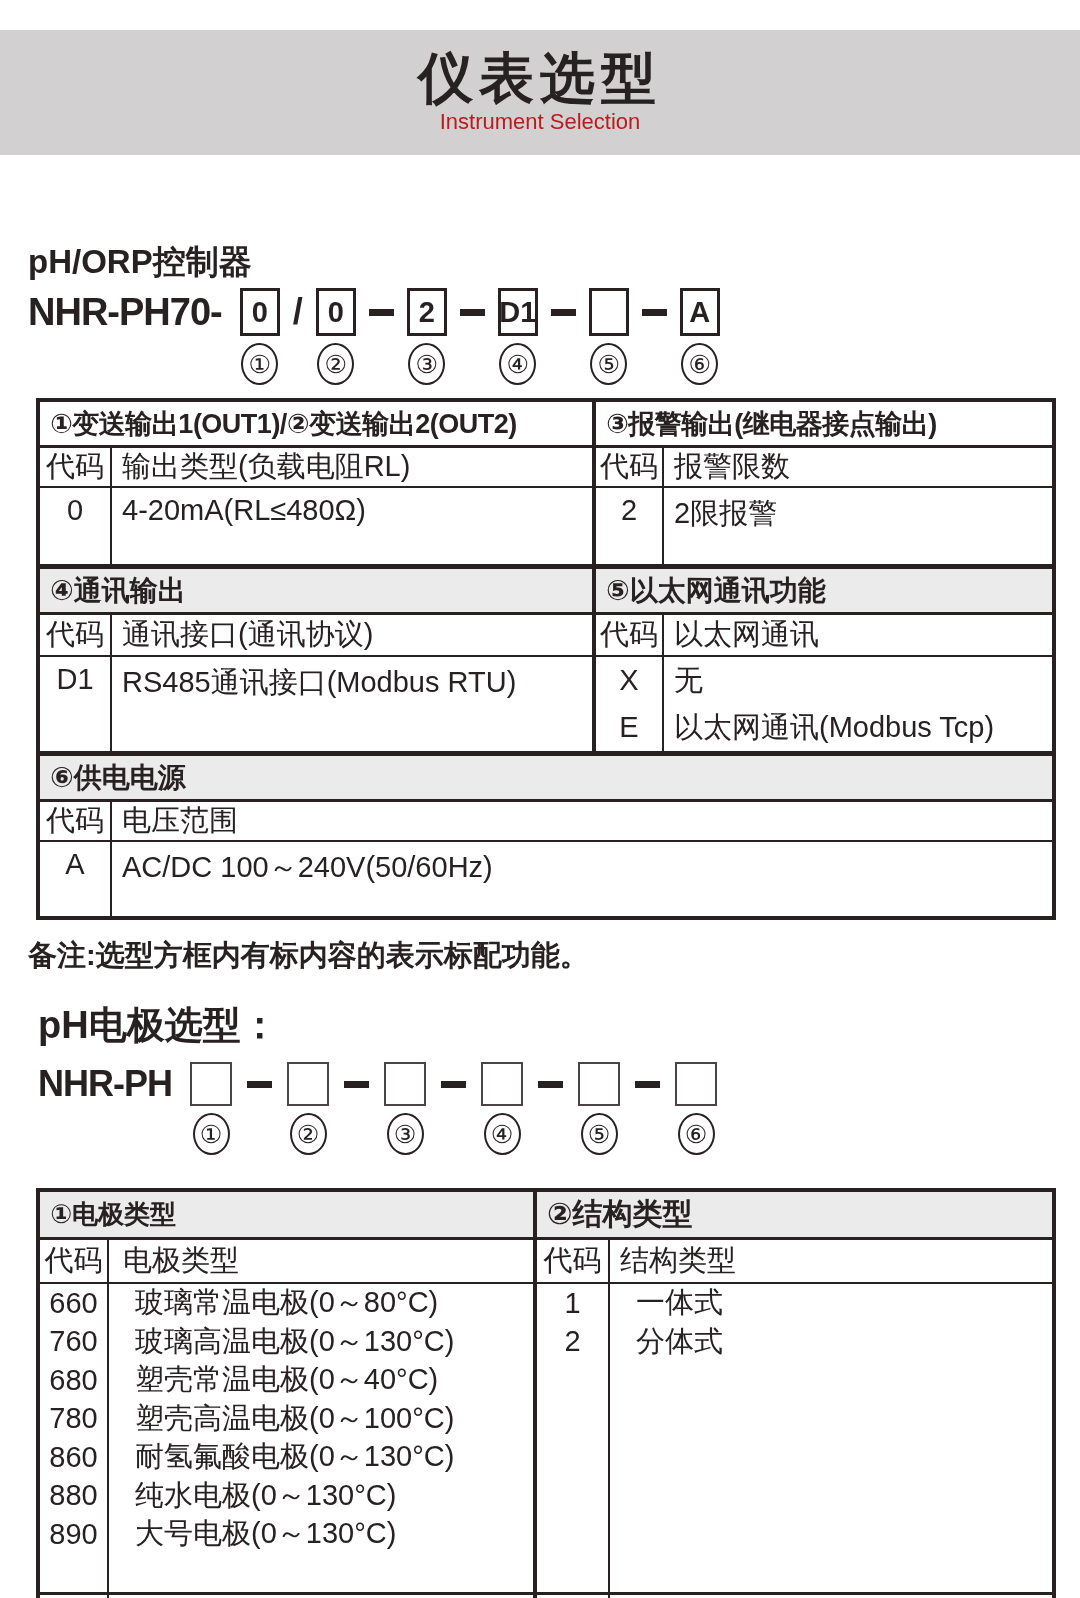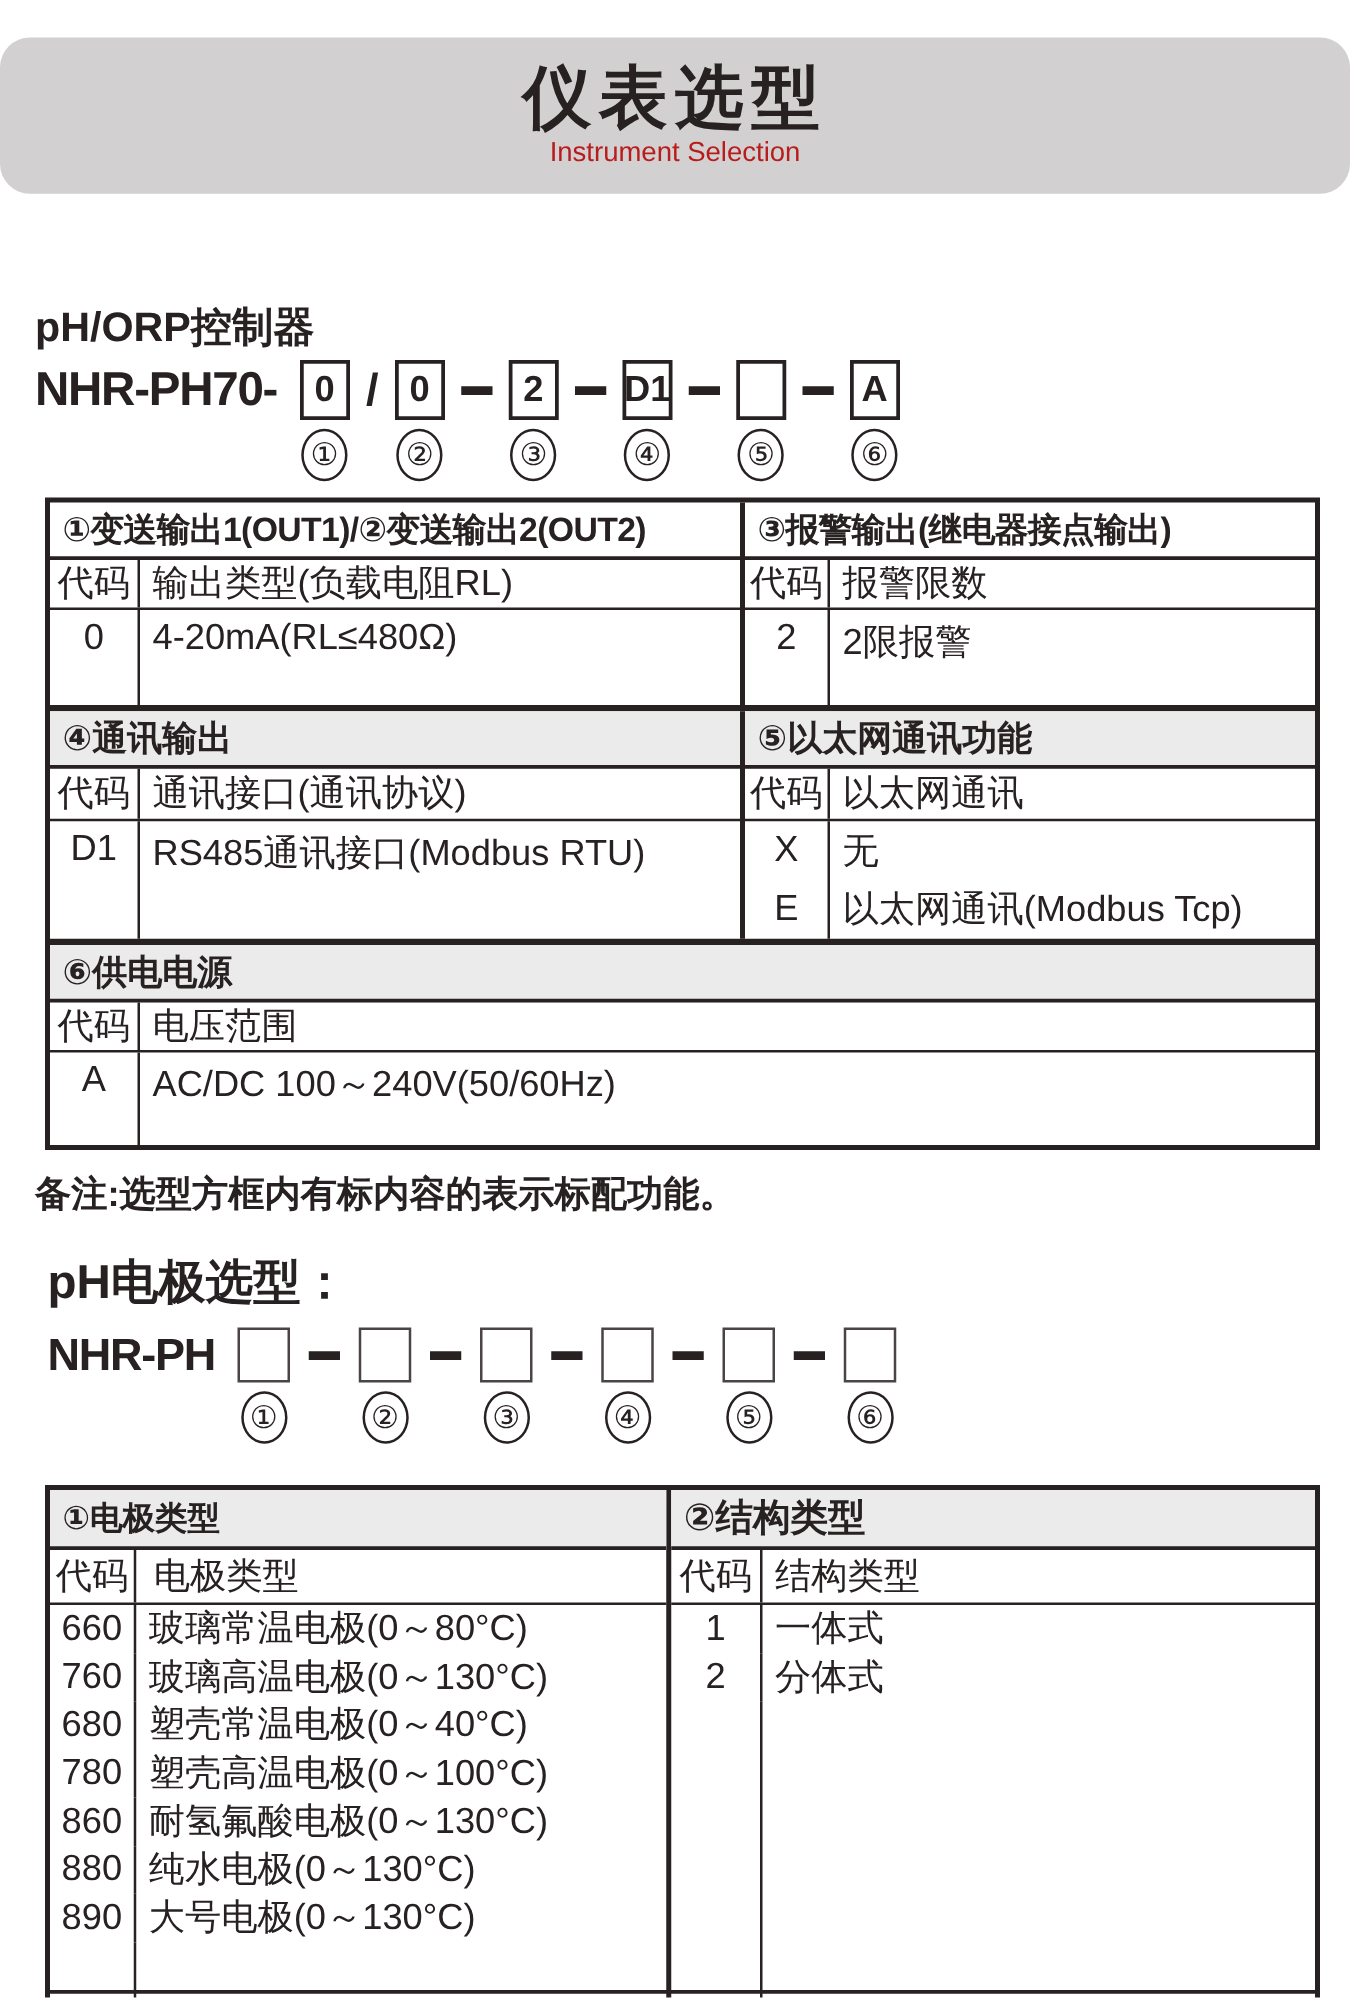--- a/index.html
+++ b/index.html
@@ -3,21 +3,21 @@
 <meta charset="utf-8">
 <style>
   html,body{margin:0;padding:0;}
   body{
     width:1080px;height:1598px;position:relative;overflow:hidden;
     background:#ffffff;color:#272122;
     font-family:"Liberation Sans","DejaVu Sans",sans-serif;
   }
   
   .banner{position:absolute;left:0;top:30px;width:1080px;height:125px;background:#d2d0d0;
-    display:flex;flex-direction:column;align-items:center;justify-content:center;border-radius:24px;}
+    display:flex;flex-direction:column;align-items:center;justify-content:center;}
   .banner .title{font-size:55px;font-weight:700;letter-spacing:6px;line-height:1.05;}
   .banner .subtitle{font-size:22px;color:#b91c1c;margin-top:2px;}
 
   
   .h-ctrl{position:absolute;left:28px;top:240px;font-size:33px;font-weight:600;}
   .h-elec{position:absolute;left:38px;top:1000px;font-size:38px;font-weight:700;}
   .note{position:absolute;left:28px;top:936px;font-size:29px;font-weight:600;}
 
   
   .mrow{position:absolute;display:flex;align-items:flex-start;}
@@ -58,21 +58,21 @@
   .subrow .code,.datarow .code,.erow .code{box-sizing:border-box;display:flex;align-items:center;
     justify-content:center;border-right:2px solid #272122;flex-shrink:0;}
   .subrow .lbl,.datarow .desc,.erow .desc{display:flex;align-items:center;padding-left:10px;white-space:nowrap;}
   .w72{width:72px;} .w68{width:68px;} .w69{width:69px;} .w73{width:73px;}
   .datarow{display:flex;font-size:29px;}
   .datarow.top{align-items:stretch;}
   .datarow.top .code,.datarow.top .desc{align-items:flex-start;padding-top:6px;}
   .sub40{height:40px;} .sub42{height:42px;} .sub44{height:44px;}
   .d76{height:76px;} .d94{height:94px;} .d47{height:47px;} .d74{height:74px;}
   .rows{display:flex;flex-direction:column;flex:1;font-size:29px;}
-  .erow{display:flex;height:38.5px;flex-shrink:0;align-items:center;}
+  .erow{display:flex;height:38.5px;flex-shrink:0;align-items:center;gap:16px;}
   .erow .code{height:100%;}
   .erow.filler{flex:1;height:auto;}
   .erow .desc{}
   #table2{position:absolute;}
   .t2line{position:absolute;left:0;right:0;top:400px;height:3px;background:#272122;}
 </style>
 </head>
 <body>
 
 <div class="banner">

